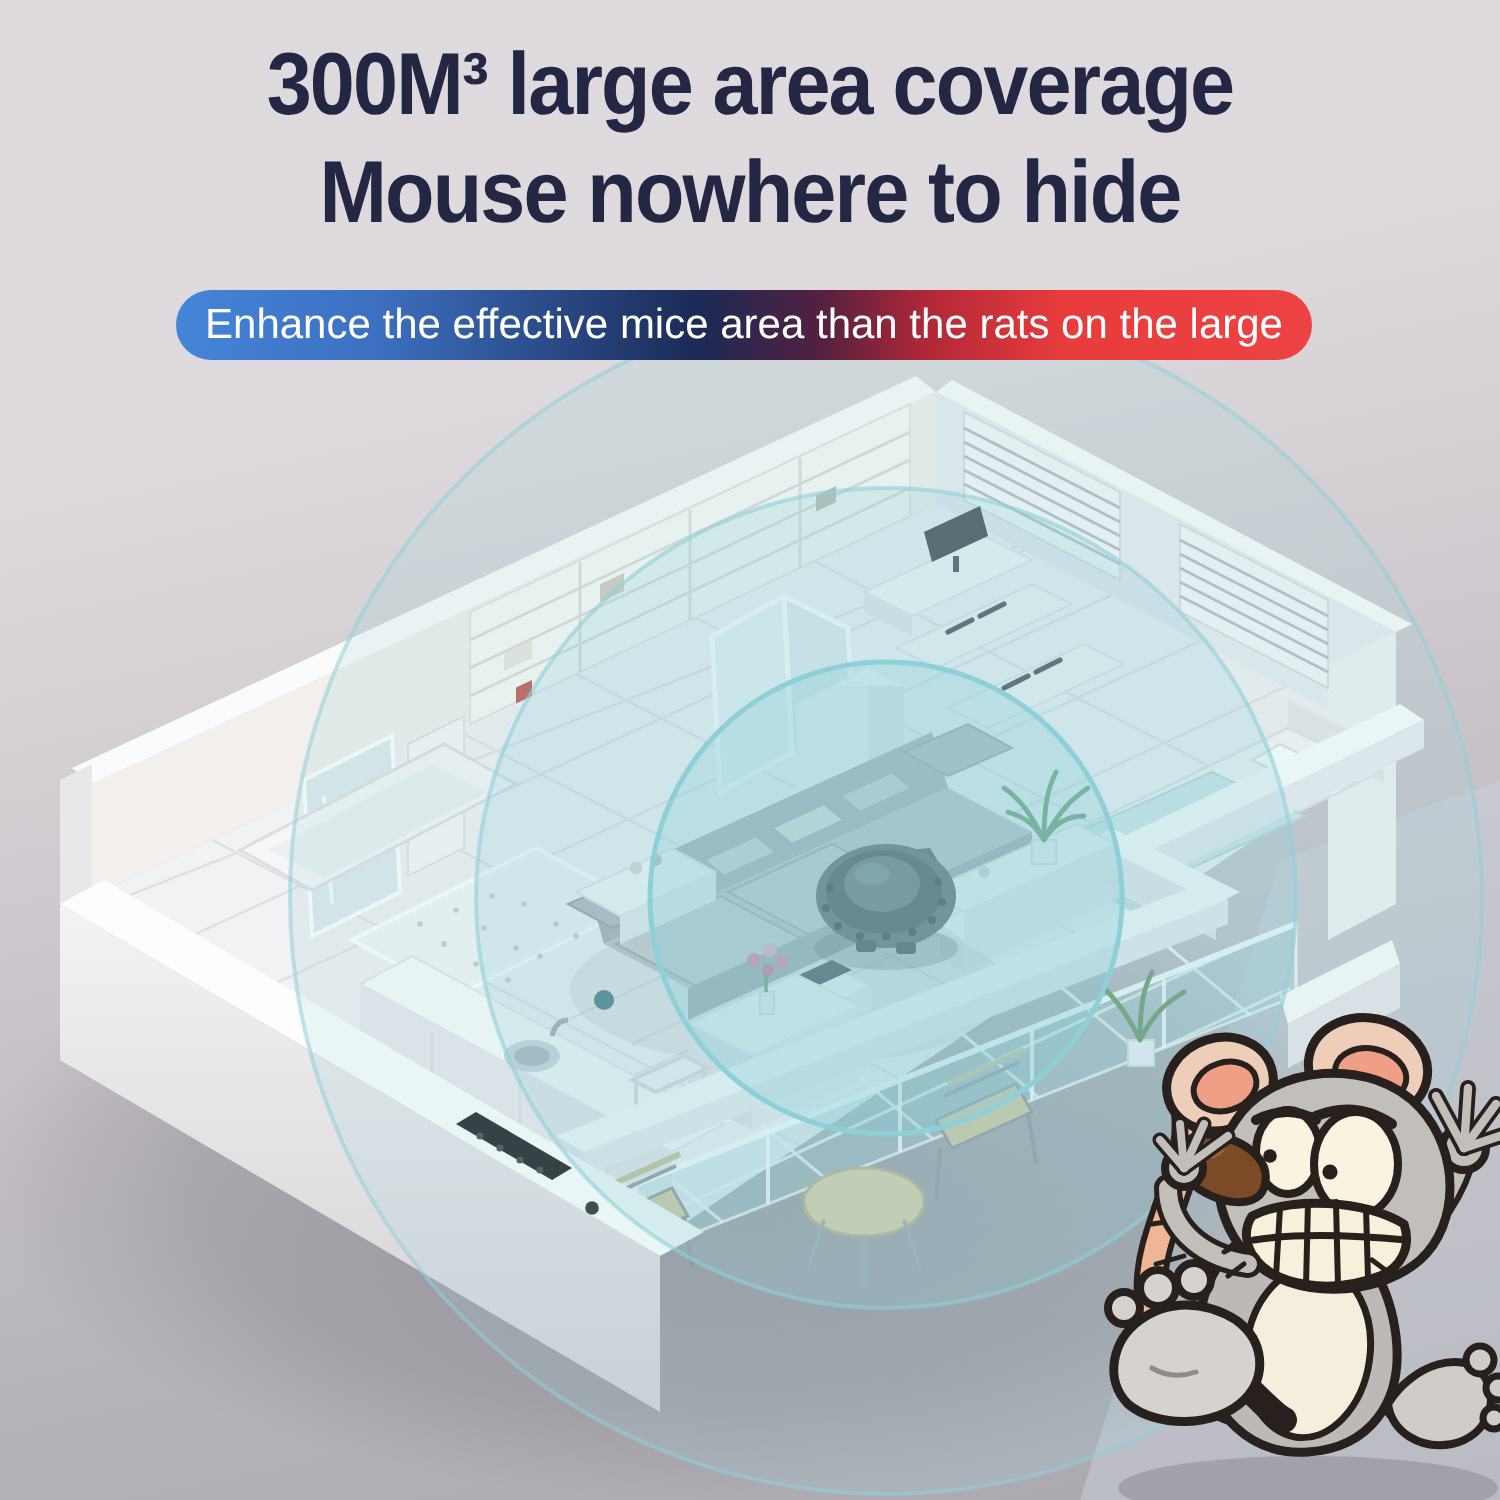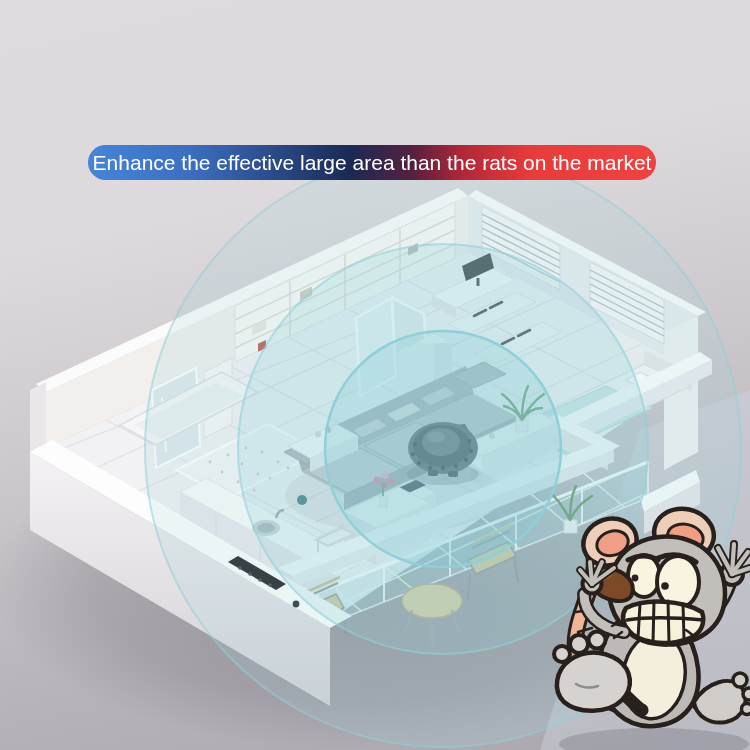--- a/index.html
+++ b/index.html
@@ -20,23 +20,27 @@
     font-size:21px;font-weight:400;white-space:nowrap;
   }
   svg{position:absolute;inset:0;z-index:1;}
   .ring{stroke:var(--ring,#8fd0d8);}
 </style>
 </head>
 <body>
 
 <div class="stage" style="--bg-top: #dedade; --bg-bottom: #a9a6ae; --ring: #8fd0d8;">
 
+  <div class="headline" style="color: rgb(35, 39, 68);">
+    <span class="line">300M³ large area coverage</span>
+    <span class="line">Mouse nowhere to hide</span>
+  </div>
 
   <div class="banner" style="--g1: #4585d8; --g2: #1b2a55; --g3: #e83c3c; color: rgb(255, 255, 255);">
-    <span>Enhance the effective large area than the rats on the market</span>
+    <span>Enhance the effective mice area than the rats on the large</span>
   </div>
 
   <svg viewBox="0 0 750 750" aria-label="scene">
     <defs>
       <radialGradient id="ground" cx="50%" cy="50%" r="50%">
         <stop offset="0%" stop-color="rgba(95,92,100,0.40)"></stop>
         <stop offset="70%" stop-color="rgba(95,92,100,0.22)"></stop>
         <stop offset="100%" stop-color="rgba(95,92,100,0)"></stop>
       </radialGradient>
       <linearGradient id="frontWall" x1="0" y1="0" x2="0" y2="1">

